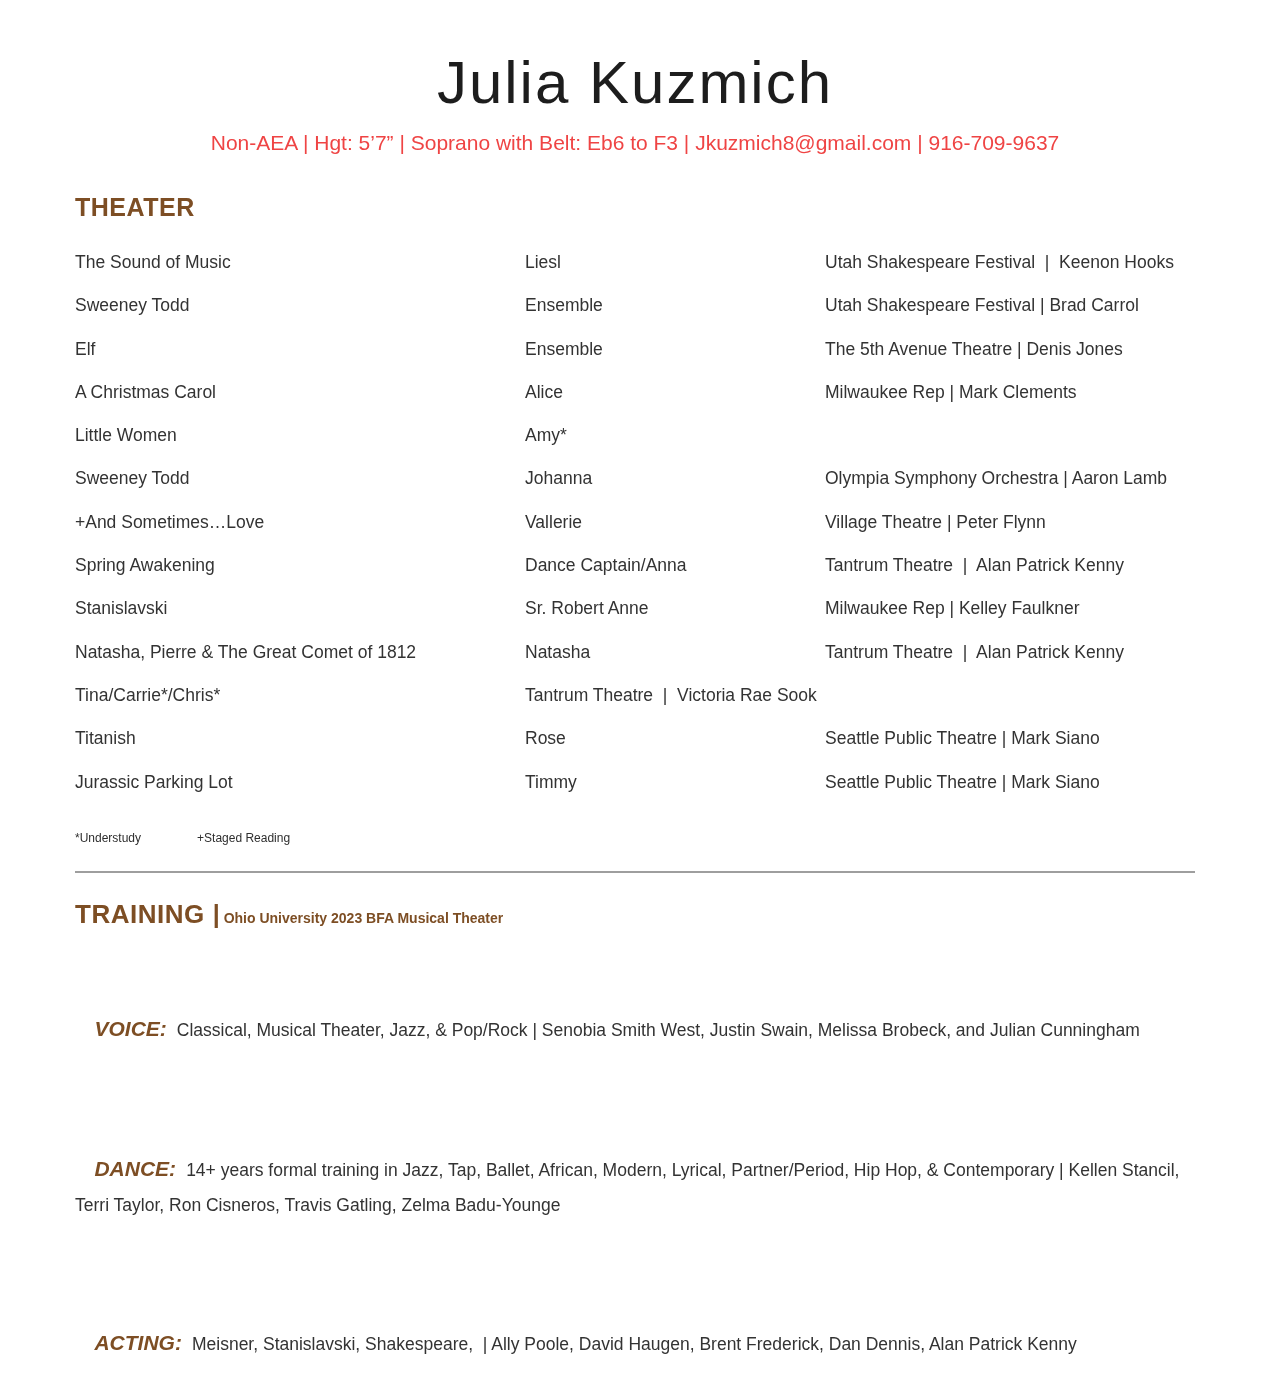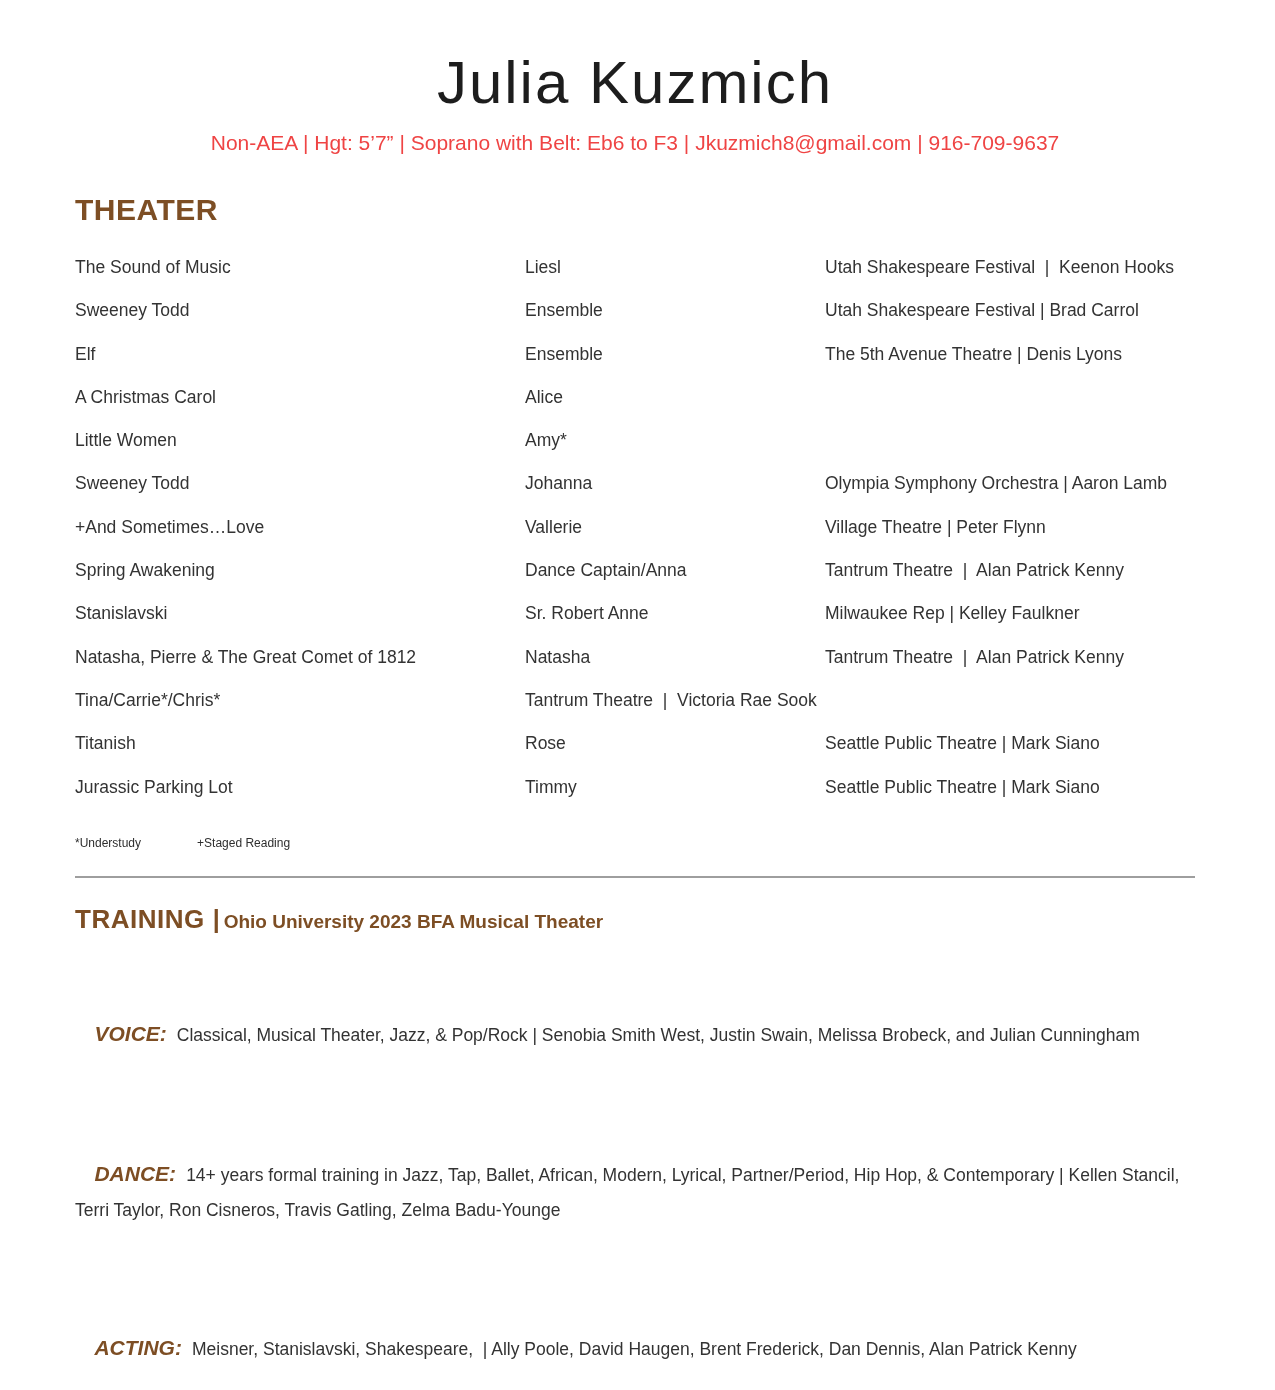--- a/index.html
+++ b/index.html
@@ -34,21 +34,21 @@
     text-align: center;
     font-size: 21px;
     color: #ef4444;
     white-space: pre-wrap;
   }
 
   
   .section-heading {
     color: #7d4e24;
     font-weight: bold;
-    font-size: 30px;
+    font-size: 25px;
     letter-spacing: 0.5px;
   }
   .theater-heading { margin-top: 38px; }
 
   
   .theater-table { margin-top: 30px; }
   .trow {
     display: grid;
     grid-template-columns: 450px 300px 1fr;
     height: 43.3px;
@@ -76,21 +76,21 @@
   .rule-1 { margin-top: 26px; }
 
   
   .training-heading-line {
     margin-top: 26px;
     color: #7d4e24;
     font-weight: bold;
   }
   .training-heading-line .big { font-size: 26px; letter-spacing: 0.5px; }
   .training-heading-line .pipe { font-size: 25px; padding: 0 4px 0 8px; }
-  .training-heading-line .sub { font-size: 19px; }
+  .training-heading-line .sub { font-size: 14px; }
 
   .training-item {
     font-size: 17.5px;
     color: #333333;
     line-height: 1.85;
     white-space: pre-wrap;
   }
   .training-item .tlabel {
     color: #7d4e24;
     font-weight: bold;
@@ -121,25 +121,26 @@
         <div class="tcell">Utah Shakespeare Festival  |  Keenon Hooks</div>
       </div>
       <div class="trow">
         <div class="tcell">Sweeney Todd</div>
         <div class="tcell">Ensemble</div>
         <div class="tcell">Utah Shakespeare Festival | Brad Carrol</div>
       </div>
       <div class="trow">
         <div class="tcell">Elf</div>
         <div class="tcell">Ensemble</div>
-        <div class="tcell">The 5th Avenue Theatre | Denis Lyons</div>
+        <div class="tcell">The 5th Avenue Theatre | Denis Jones</div>
       </div>
       <div class="trow">
         <div class="tcell">A Christmas Carol</div>
         <div class="tcell">Alice</div>
+        <div class="tcell">Milwaukee Rep | Mark Clements</div>
       </div>
       <div class="trow">
         <div class="tcell">Little Women</div>
         <div class="tcell">Amy*</div>
       </div>
       <div class="trow">
         <div class="tcell">Sweeney Todd</div>
         <div class="tcell">Johanna</div>
         <div class="tcell">Olympia Symphony Orchestra | Aaron Lamb</div>
       </div>

